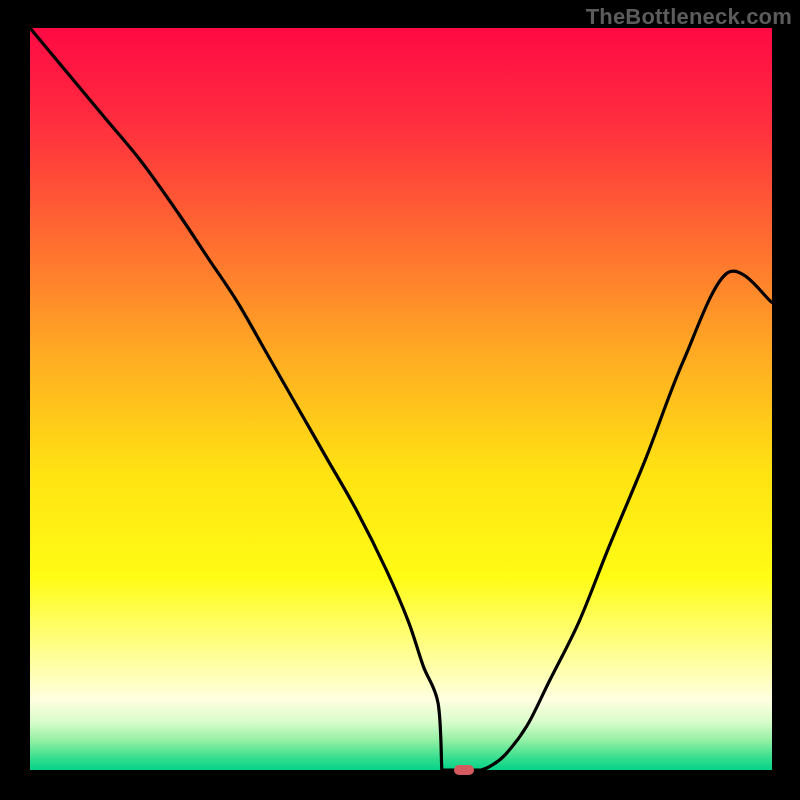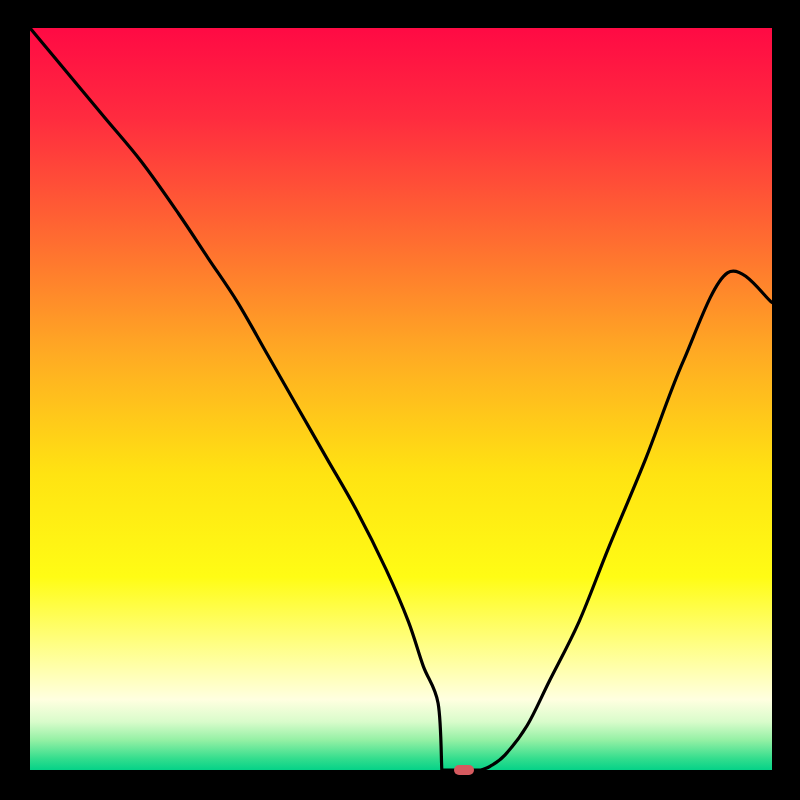--- a/index.html
+++ b/index.html
@@ -51,20 +51,21 @@
     background: #d55a5f;
     border-radius: 5px;
     transform: translate(-50%, -50%);
     z-index: 3;
   }
 </style>
 </head>
 <body>
 
 <div class="frame">
+  <div class="watermark">TheBottleneck.com</div>
 
   <div class="plot">
     <svg class="gradient-bg" viewBox="0 0 742 742" preserveAspectRatio="none">
       <defs>
         <linearGradient id="bg-grad" x1="0" y1="0" x2="0" y2="1">
             <stop offset="0.00%" stop-color="#ff0a44"></stop>
             <stop offset="12.00%" stop-color="#ff2b3f"></stop>
             <stop offset="28.00%" stop-color="#ff6a31"></stop>
             <stop offset="44.00%" stop-color="#ffab23"></stop>
             <stop offset="60.00%" stop-color="#ffe312"></stop>

